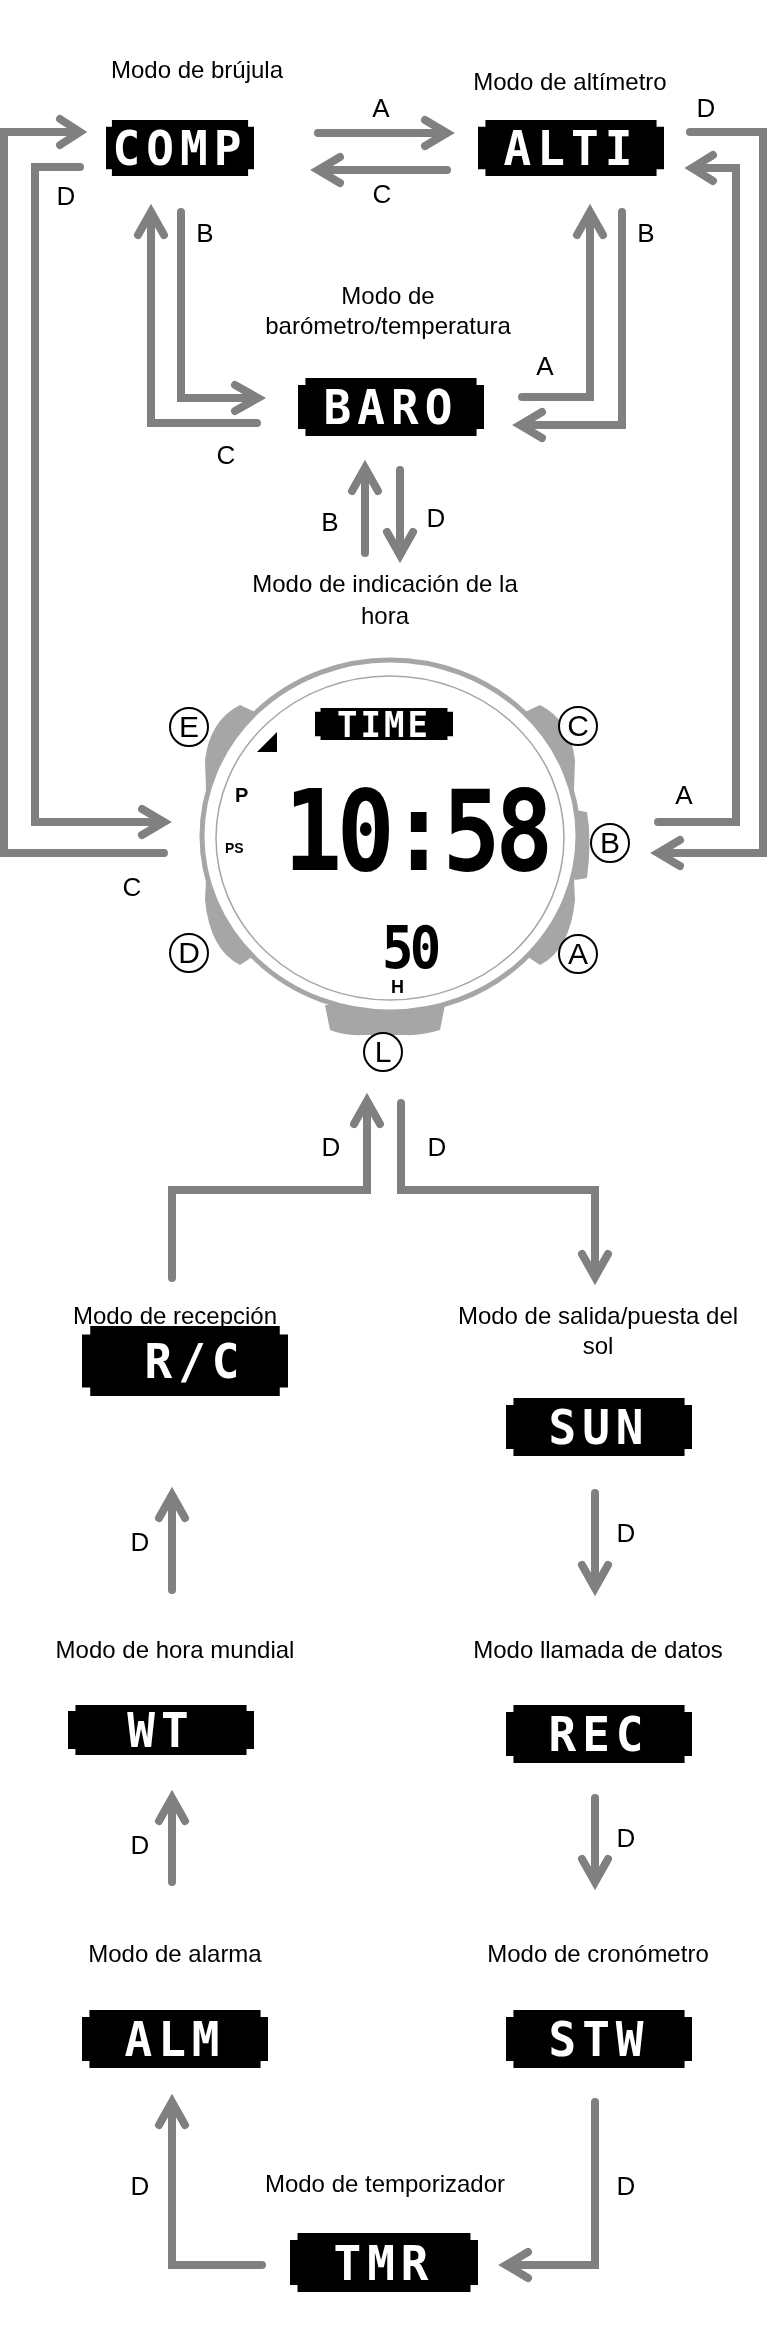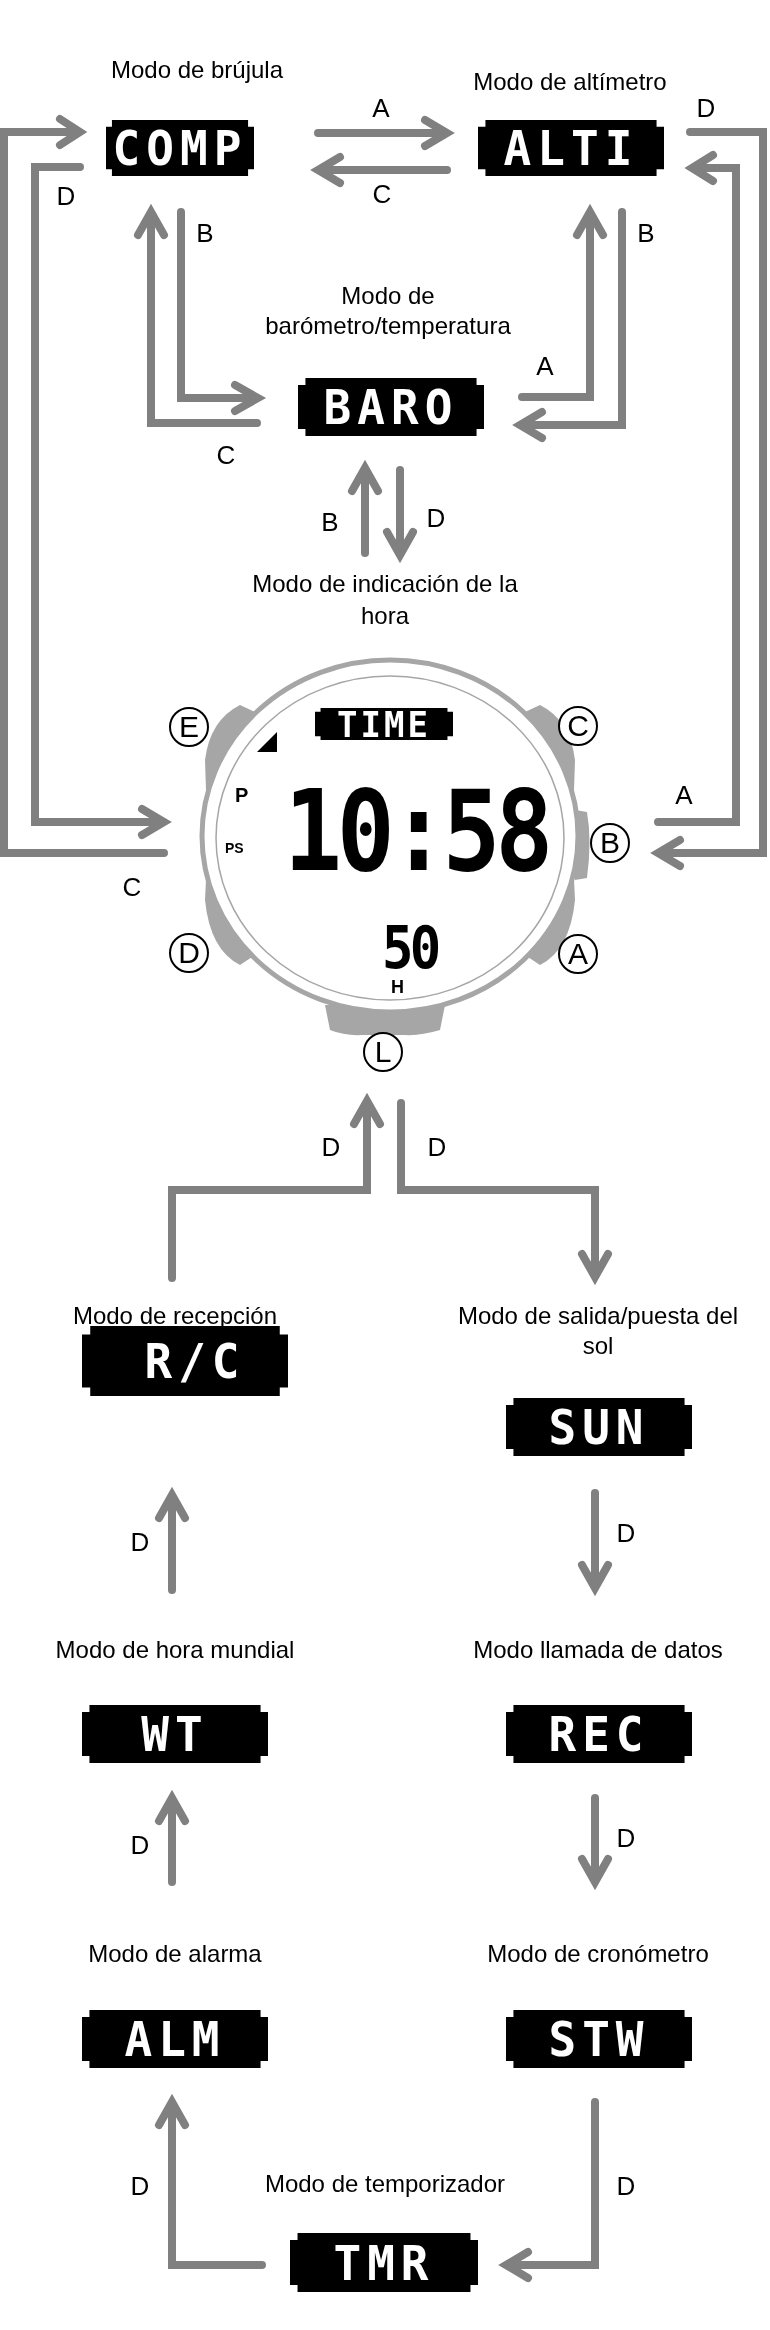--- a/index.html
+++ b/index.html
@@ -171,21 +171,21 @@
 <div class="label" style="left:598px; top:1302px;">Modo de salida/puesta del</div>
 <div class="label" style="left:598px; top:1332px;">sol</div>
 <div class="modebox" style="left:506px; top:1398px; width:186px; height:58px;">
     <span>SUN</span>
   </div>
 
 <div class="keylbl" style="left:140px; top:1542px;">D</div>
 <div class="keylbl" style="left:626px; top:1533px;">D</div>
 
 <div class="label" style="left:175px; top:1636px;">Modo de hora mundial</div>
-<div class="modebox" style="left:82px; top:1705px; width:186px; height:58px;">
+<div class="modebox" style="left:68px; top:1705px; width:186px; height:50px;">
     <span>WT</span>
   </div>
 
 <div class="label" style="left:598px; top:1636px;">Modo llamada de datos</div>
 <div class="modebox" style="left:506px; top:1705px; width:186px; height:58px;">
     <span>REC</span>
   </div>
 
 <div class="keylbl" style="left:140px; top:1845px;">D</div>
 <div class="keylbl" style="left:626px; top:1838px;">D</div>

